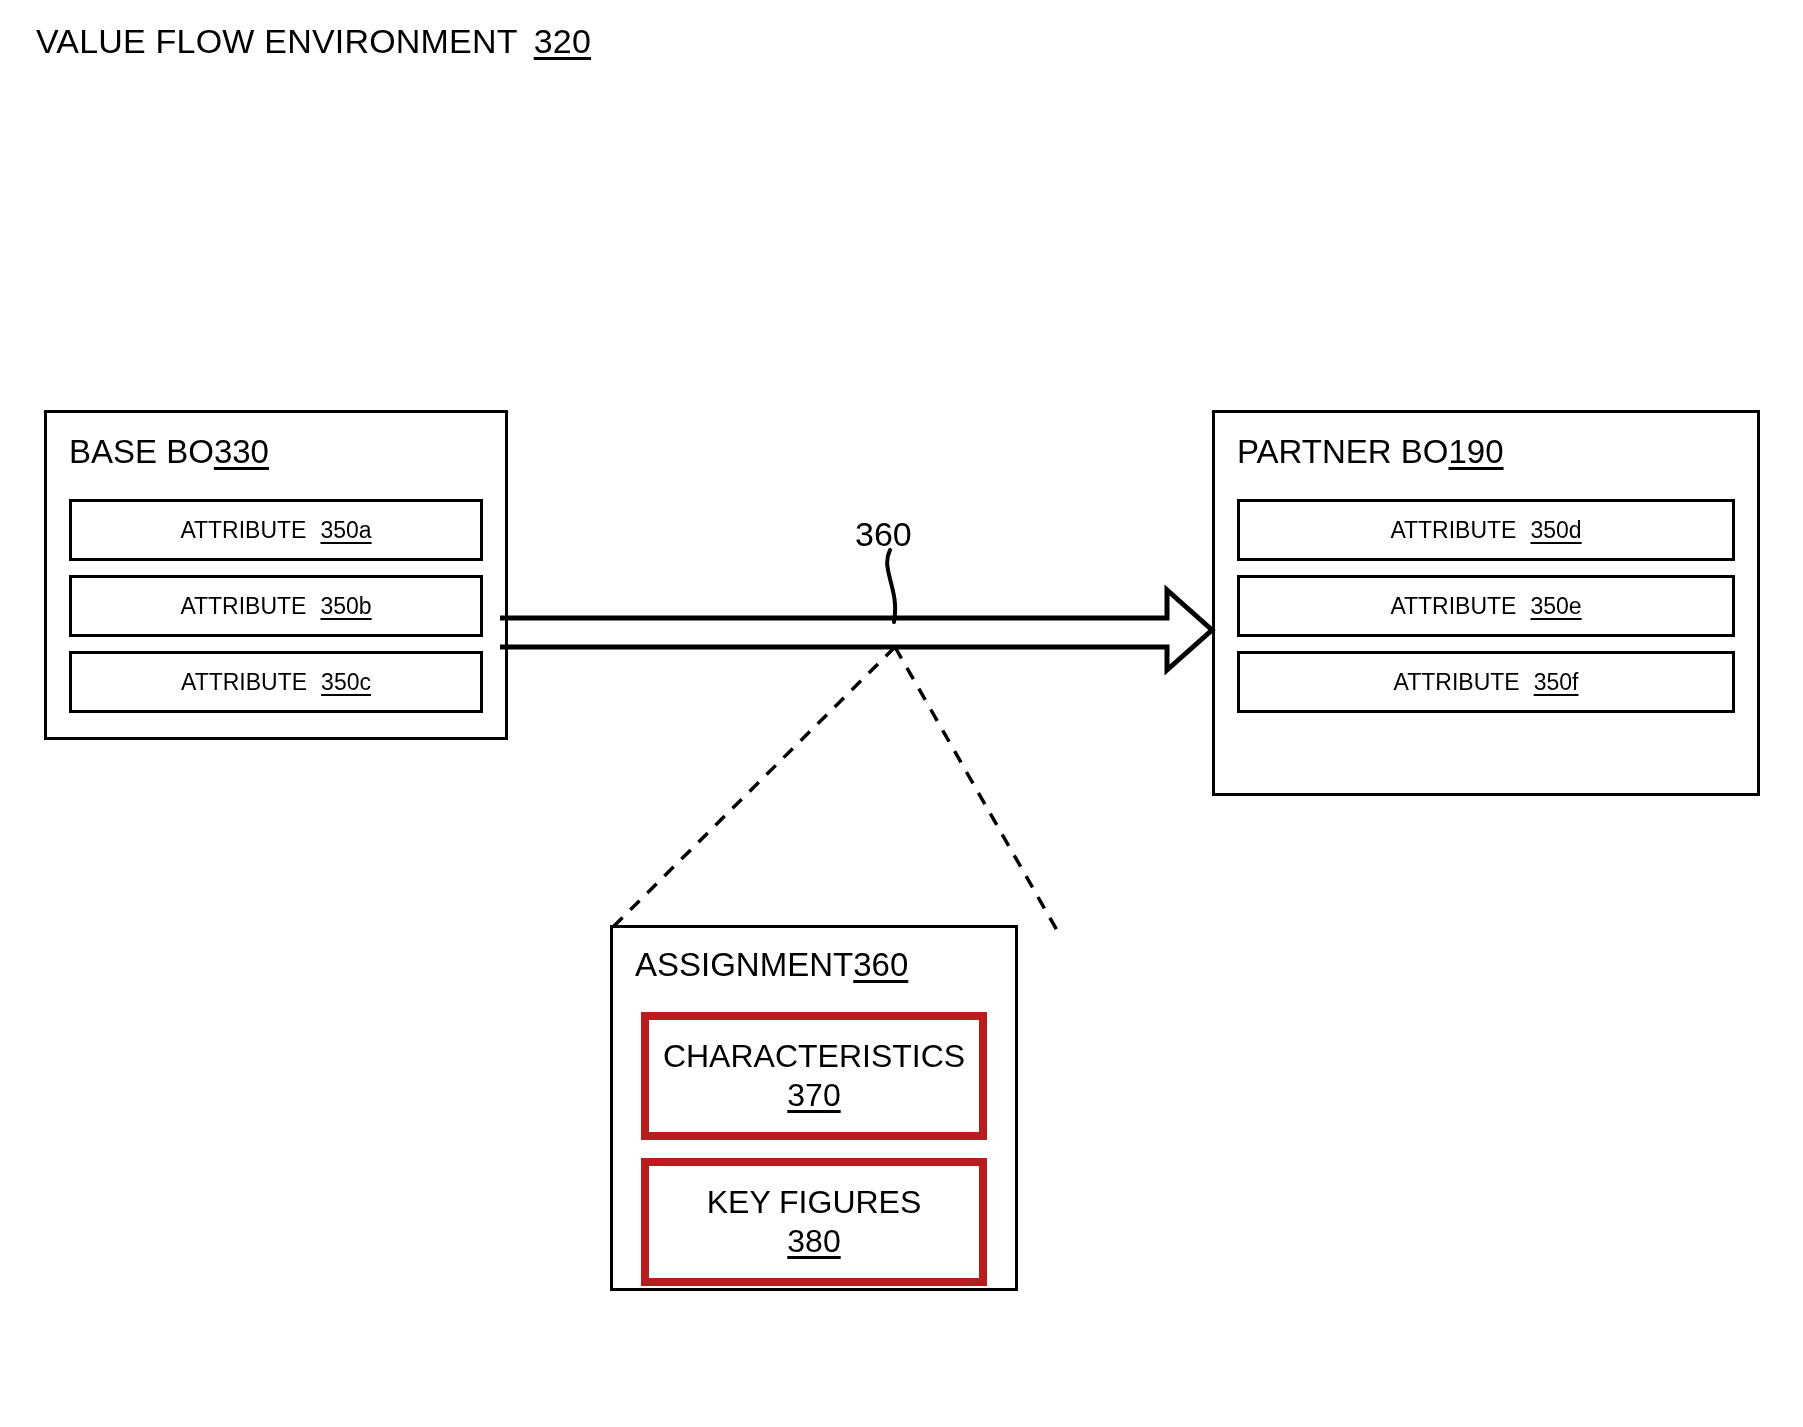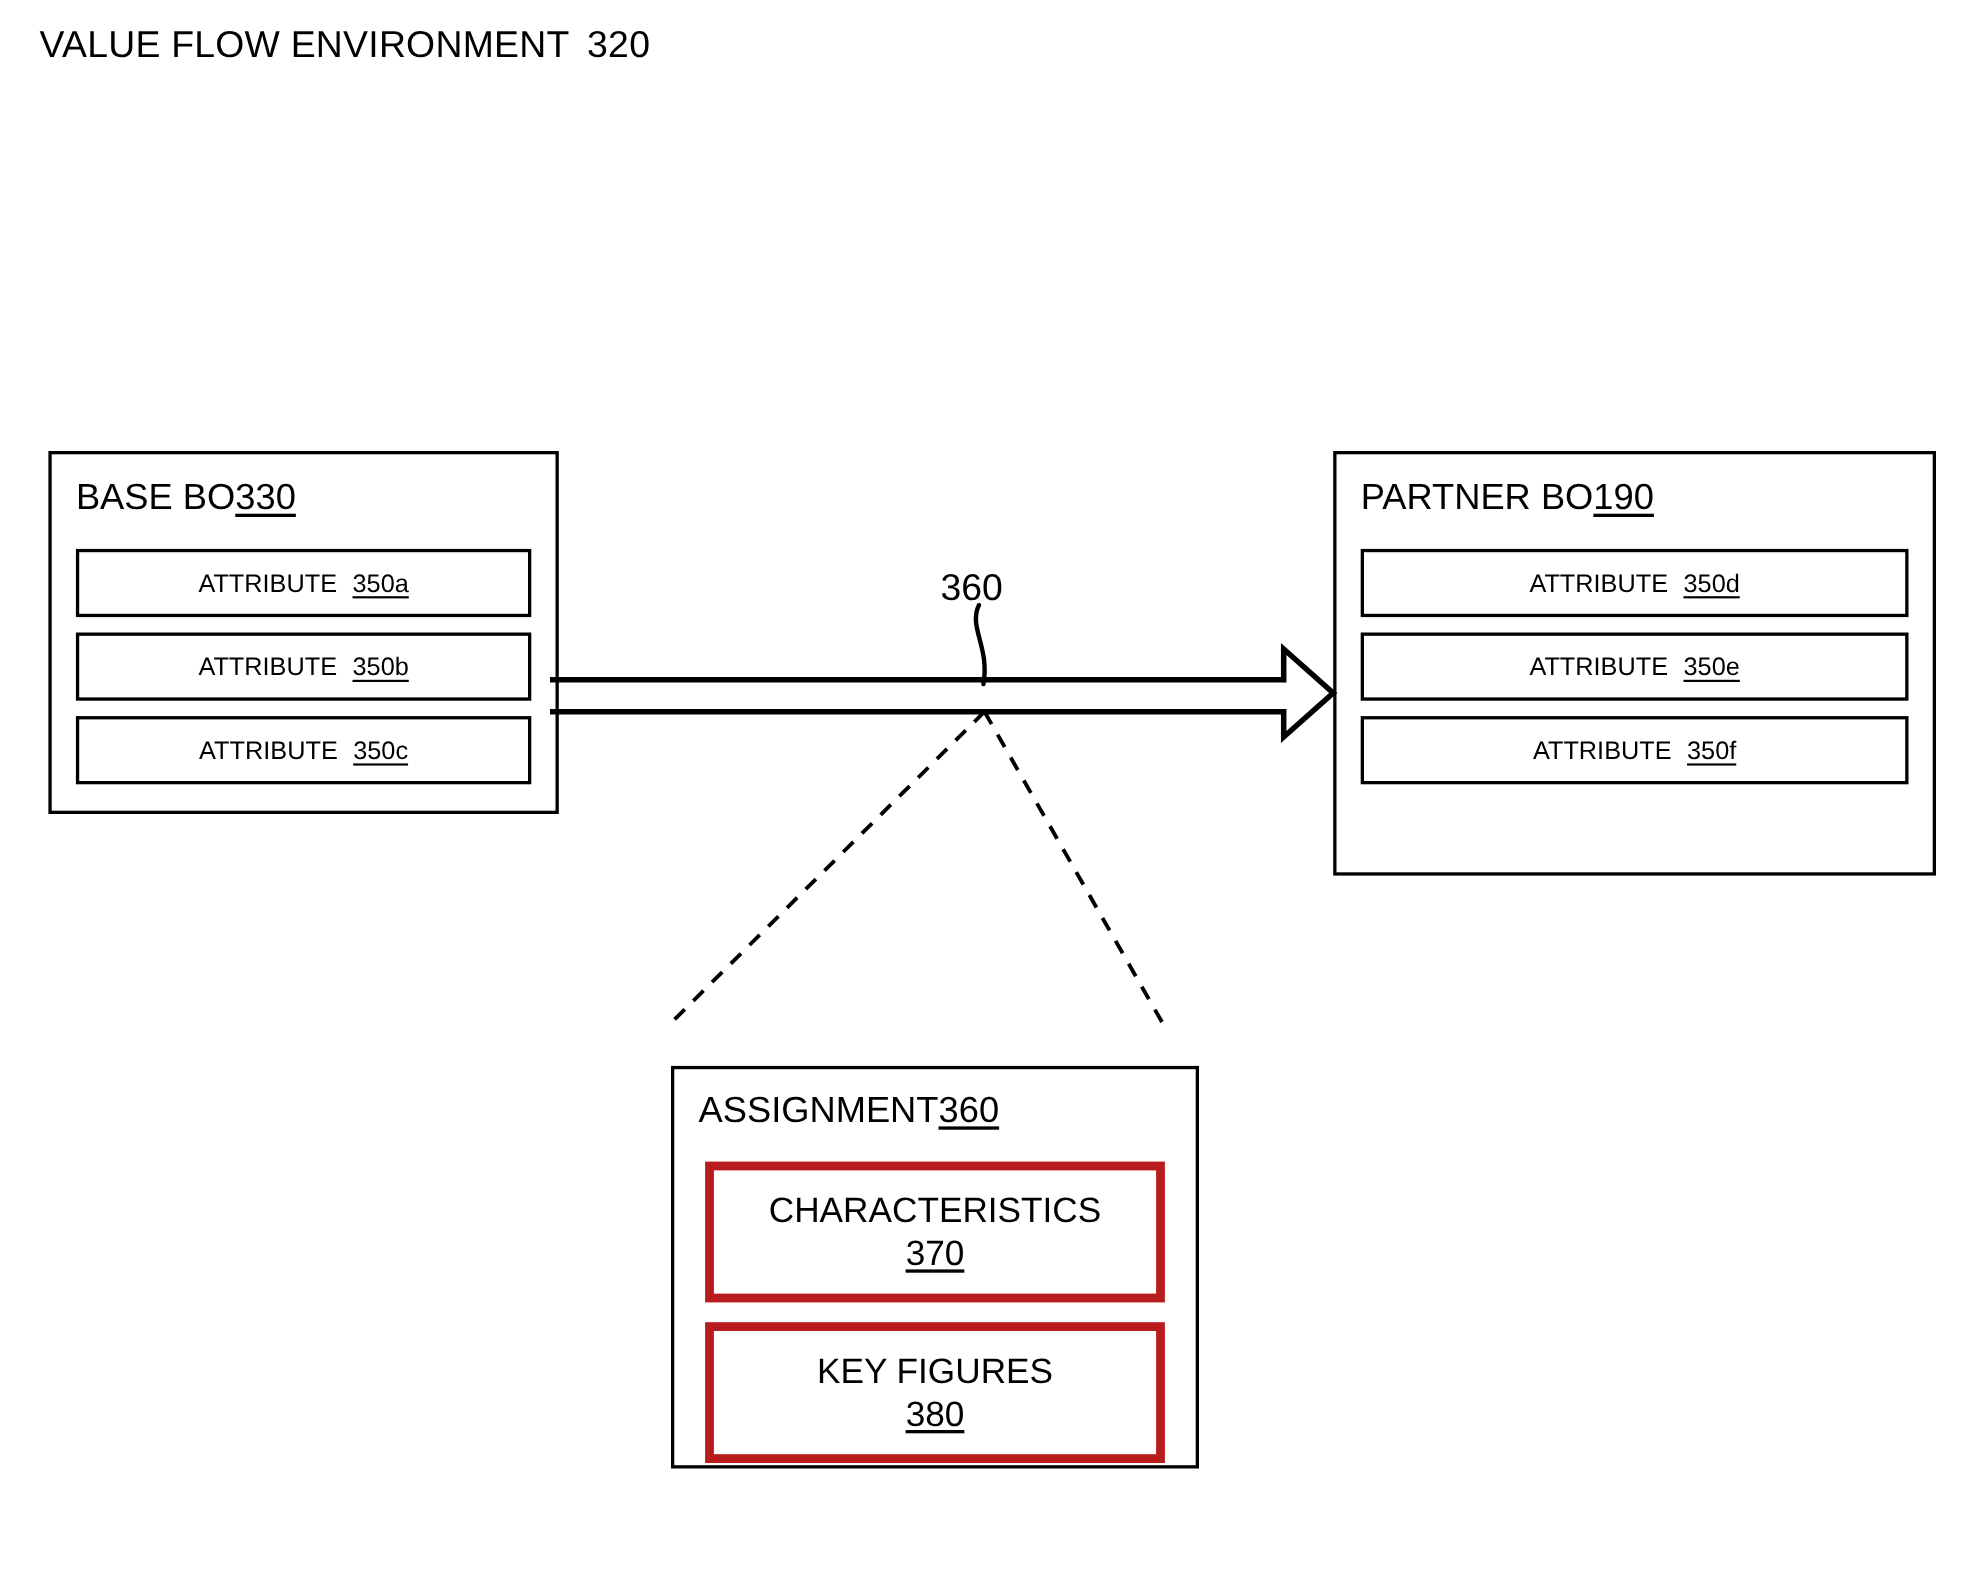--- a/index.html
+++ b/index.html
@@ -25,20 +25,21 @@
   
   #figure-title {
     position: absolute;
     left: 36px;
     top: 22px;
     font-size: 34px;
     letter-spacing: 0.2px;
     white-space: nowrap;
   }
   #figure-title .ref {
+    text-decoration: underline;
     text-underline-offset: 4px;
     margin-left: 16px;
   }
 
   
   .bo-box {
     position: absolute;
     border: 3px solid #000;
     background: #fff;
     box-sizing: border-box;
@@ -133,26 +134,25 @@
     top: 640px;
     width: 480px;
     height: 300px;
   }
 
   
   #assignment-box {
     position: absolute;
     left: 610px;
     top: 925px;
-    width: 480px;
+    width: 408px;
     height: 366px;
     border: 3px solid #000;
     background: #fff;
     box-sizing: border-box;
-    margin-top: 44px;
   }
   #assignment-box .bo-header {
     top: 14px;
     left: 22px;
     right: 22px;
     font-size: 33px;
   }
   .sub-list {
     position: absolute;
     left: 28px;

